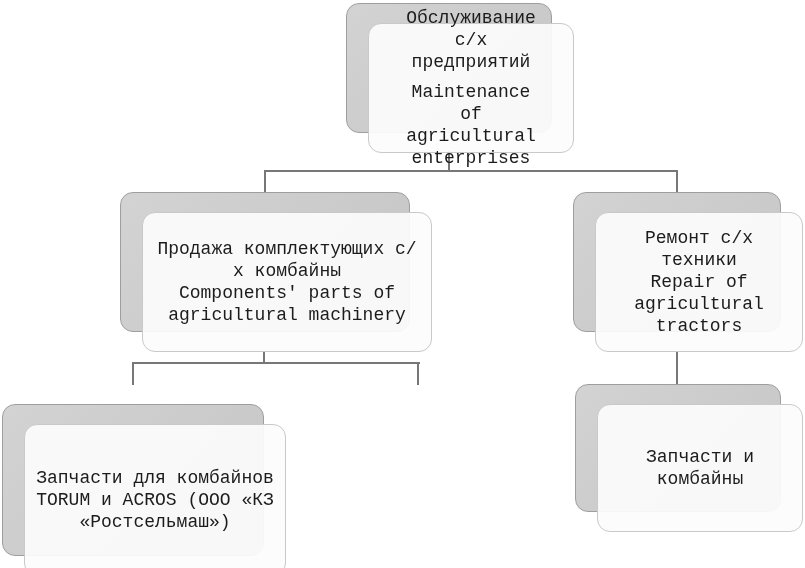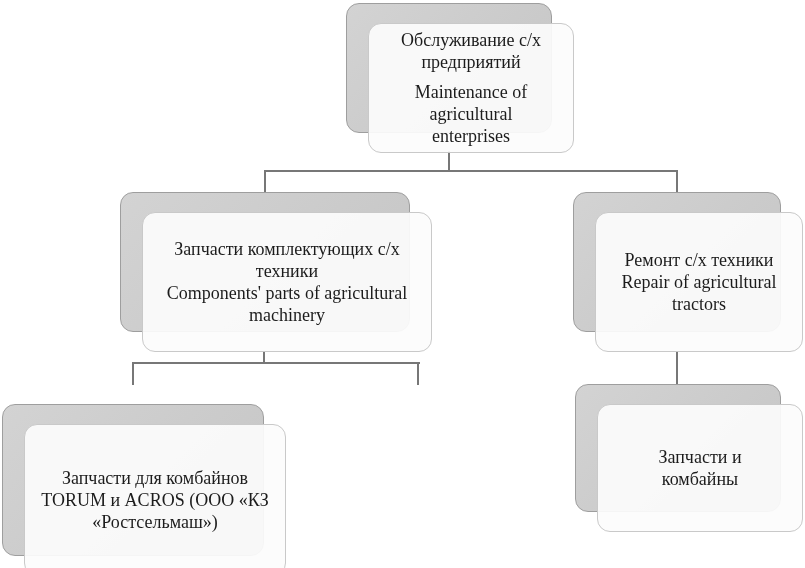--- a/index.html
+++ b/index.html
@@ -12,20 +12,21 @@
     width: 805px;
     height: 568px;
     background: var(--background, #ffffff);
     font-family: "Liberation Serif", "DejaVu Serif", serif;
     color: var(--text, #1c1c1c);
     overflow: hidden;
   }
   .node {
     position: absolute;
     z-index: 2;
+    font-family: Liberation Mono, monospace;
   }
   .shadow {
     position: absolute;
     left: 0; top: 0;
     width: 100%; height: 100%;
     background: linear-gradient(135deg, #d3d3d3 0%, var(--shadow-fill, #cbcbcb) 55%, #c5c5c5 100%);
     border: 1px solid var(--shadow-border, #9e9e9e);
     border-radius: 13px;
     box-sizing: border-box;
   }
@@ -82,21 +83,21 @@
     <div class="shadow"></div>
     <div class="card pad-root gap">
       <div class="ru">Обслуживание с/х предприятий</div>
       <div class="en">Maintenance of agricultural enterprises</div>
     </div>
   </div>
 
   <div class="node" style="left:120px; top:192px; width:290px; height:140px;">
     <div class="shadow"></div>
     <div class="card pad-l2a">
-      <div class="ru">Запчасти комплектующих с/х техники</div>
+      <div class="ru">Продажа комплектующих с/х комбайны</div>
       <div class="en">Components' parts of agricultural machinery</div>
     </div>
   </div>
 
   <div class="node" style="left:573px; top:192px; width:208px; height:140px;">
     <div class="shadow"></div>
     <div class="card pad-l2b">
       <div class="ru">Ремонт с/х техники</div>
       <div class="en">Repair of agricultural tractors</div>
     </div>

